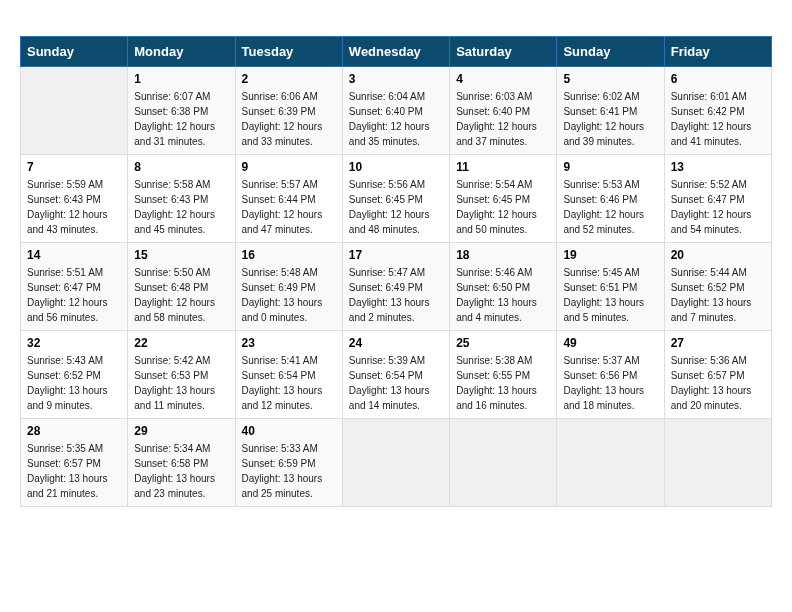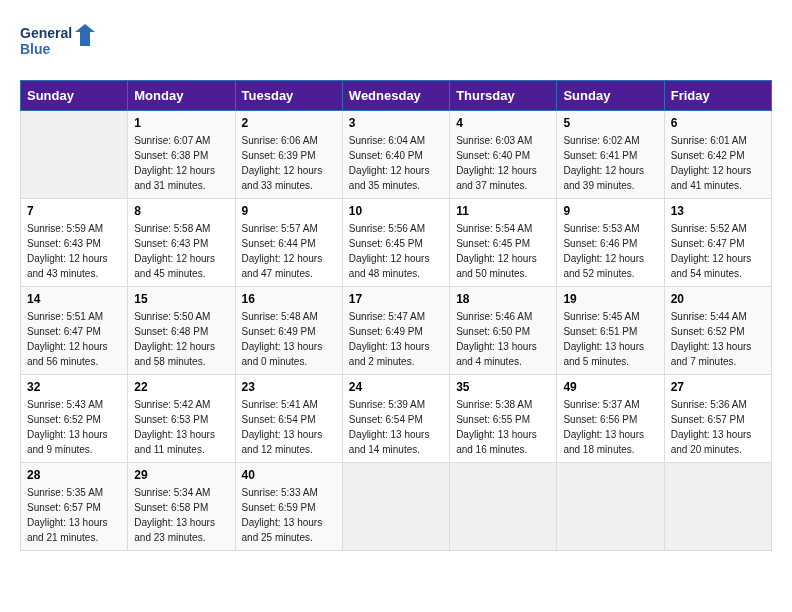--- a/index.html
+++ b/index.html
@@ -33,21 +33,21 @@
       font-size: 15px;
       color: #333;
       margin-top: 2px;
     }
     table {
       width: 100%;
       border-collapse: collapse;
       font-size: 11px;
     }
     thead tr {
-      background-color: #4c1d95;
+      background-color: #0c4a6e;
       color: #fff;
     }
     thead th {
       padding: 7px 6px;
       text-align: left;
       font-size: 13px;
       font-weight: 600;
       border: 1px solid #2e6db4;
     }
     tbody tr {
@@ -77,37 +77,30 @@
       line-height: 1.5;
     }
     .empty-cell {
       background: #f0f0f0 !important;
     }
   </style>
 </head>
 <body>
 
 <div class="header">
-  <div class="logo">
-  <svg width="80" height="44" viewBox="0 0 80 44">
-    <text x="0" y="18" font-size="14" font-weight="bold" font-family="Arial" fill="#1a3a6e">General</text>
-    <text x="0" y="34" font-size="14" font-weight="bold" font-family="Arial" fill="#2e6db4">Blue</text>
-    <polygon points="65,4 75,12 70,12 70,26 60,26 60,12 55,12" fill="#2e6db4"></polygon>
-  </svg>
-</div>
 </div>
 
 <table>
   <thead>
     <tr>
     <th>Sunday</th>
         <th>Monday</th>
         <th>Tuesday</th>
         <th>Wednesday</th>
-        <th>Thursday</th>
+        <th>Saturday</th>
         <th>Sunday</th>
         <th>Friday</th>
       </tr>
   </thead>
   <tbody id="calendar-body">
   <tr>
         <td class="empty-cell"></td>
         <td>
           <span class="day-num">1</span>
           <div class="day-info">Sunrise: 6:07 AM<br>Sunset: 6:38 PM<br>Daylight: 12 hours<br>and 31 minutes.</div>
@@ -204,21 +197,21 @@
         </td>
         <td>
           <span class="day-num">23</span>
           <div class="day-info">Sunrise: 5:41 AM<br>Sunset: 6:54 PM<br>Daylight: 13 hours<br>and 12 minutes.</div>
         </td>
         <td>
           <span class="day-num">24</span>
           <div class="day-info">Sunrise: 5:39 AM<br>Sunset: 6:54 PM<br>Daylight: 13 hours<br>and 14 minutes.</div>
         </td>
         <td>
-          <span class="day-num">35</span>
+          <span class="day-num">25</span>
           <div class="day-info">Sunrise: 5:38 AM<br>Sunset: 6:55 PM<br>Daylight: 13 hours<br>and 16 minutes.</div>
         </td>
         <td>
           <span class="day-num">49</span>
           <div class="day-info">Sunrise: 5:37 AM<br>Sunset: 6:56 PM<br>Daylight: 13 hours<br>and 18 minutes.</div>
         </td>
         <td>
           <span class="day-num">27</span>
           <div class="day-info">Sunrise: 5:36 AM<br>Sunset: 6:57 PM<br>Daylight: 13 hours<br>and 20 minutes.</div>
         </td>

